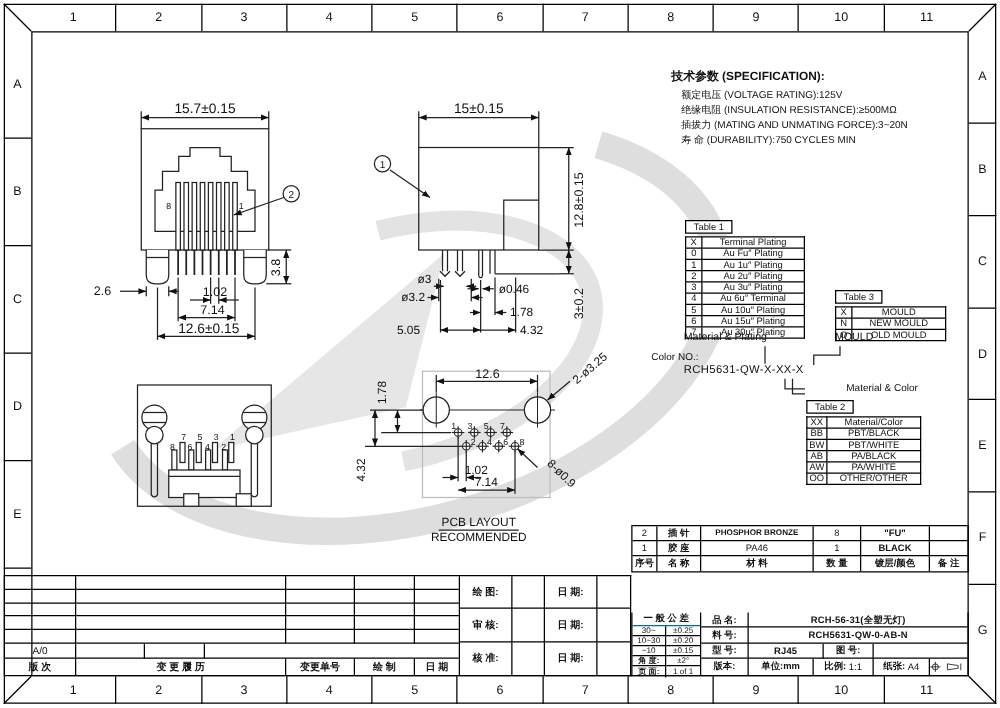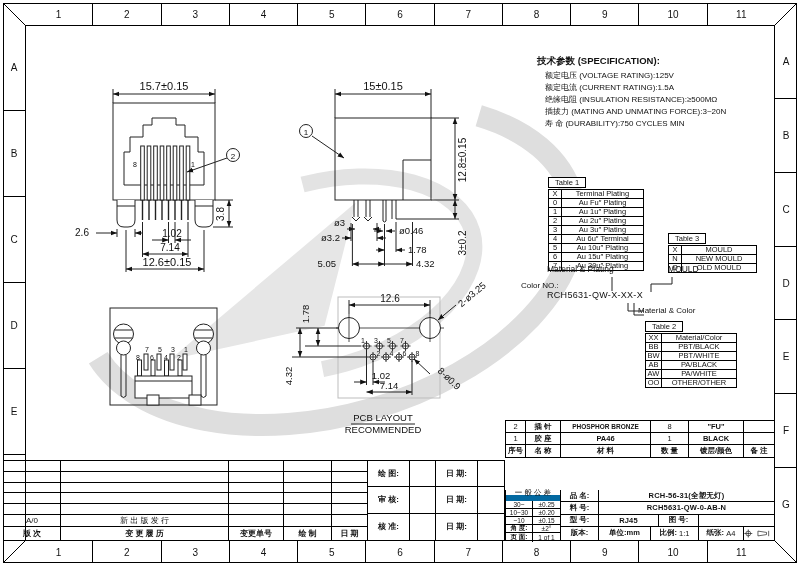--- a/index.html
+++ b/index.html
@@ -47,21 +47,21 @@
               border-bottom:1px solid #000;font-size:13px;font-weight:bold;letter-spacing:2px}
   .bom{left:505px;top:420px;width:270px;height:38px;font-size:7.5px}
   .bom .r{flex:1}
   .company{position:absolute;z-index:4;left:505px;top:458px;width:270px;height:32px;border:1px solid #000;border-top:none;
            display:flex;align-items:center;padding-left:4px;background:transparent}
   .cname{font-size:16.5px;font-weight:bold;white-space:nowrap;letter-spacing:.5px}
   .rmark{font-size:6px;align-self:flex-start;margin:3px 2px 0 0}
   .info{left:505px;top:490px;width:270px;height:51px;border-top:none;flex-direction:row;display:flex}
   .tolcol{width:57px;display:flex;flex-direction:column;border-right:1px solid #000}
   .tolcol .r{font-size:6.5px}
-  .tol-title{height:11px;display:flex;align-items:center;justify-content:center;border-bottom:6px solid #0369a1;font-size:7.5px;font-weight:normal}
+  .tol-title{height:11px;display:flex;align-items:center;justify-content:center;border-bottom:1px solid #0369a1;font-size:7.5px;font-weight:bold}
   .tolcol .r{height:8px}
   .tolcol .r>.c{border-bottom:1px solid #000;border-right:1px solid #000}
   .tolcol .r>.c:last-child{border-right:none}
   .tolcol .r:last-child>.c{border-bottom:none}
   .fldcol{flex:1;display:flex;flex-direction:column}
   .fldcol .r>.c{font-size:7.5px}
   .val-strong{font-weight:bold;font-size:8.5px;letter-spacing:.2px}
   .lab{font-weight:bold}
   .icons-cell svg{position:static}
 </style>
@@ -400,21 +400,20 @@
       <polyline points="628,303 628,311 644,311"></polyline>
       <polyline points="634,303 634,315 644,315"></polyline>
     </g>
   </svg>
 
   <div class="abs spec">
     <div class="spec-title">技术参数 (SPECIFICATION):</div>
     <div>
 
         <div class="spec-line">额定电压 (VOLTAGE RATING):125V</div>
-        <div class="spec-line">额定电流 (CURRENT RATING):1.5A</div>
         <div class="spec-line">绝缘电阻 (INSULATION RESISTANCE):≥500MΩ</div>
         <div class="spec-line">插拔力 (MATING AND UNMATING FORCE):3~20N</div>
         <div class="spec-line">寿 命 (DURABILITY):750 CYCLES MIN</div>
       </div>
   </div>
 
   <div class="abs" style="left:548px;top:171px">
     <div class="ttl">Table 1</div>
     <table class="ptable" style="width:96px">
       <tbody>
@@ -481,21 +480,21 @@
         </tr>
         </tbody>
     </table>
   </div>
   <div class="abs cap" style="left:668px;top:264px">MOULD</div>
 
   <div class="abs" style="left:521px;top:281px">
     <div class="pn-label">Color NO.:</div>
     <div class="pn-value">RCH5631-QW-X-XX-X</div>
   </div>
-  <div class="abs cap" style="left:638px;top:306px;font-size:8px">Material &amp; Color</div>
+  <div class="abs cap" style="left:677px;top:306px;font-size:8px">Material &amp; Color</div>
 
   <div class="abs" style="left:645px;top:315px">
     <div class="ttl">Table 2</div>
     <table class="ptable" style="width:92px">
       <tbody>
 
       <tr>
           <td style="width:16px">XX</td>
           <td>Material/Color</td>
         </tr>
@@ -554,21 +553,20 @@
       </div>
     <div class="r">
         <div class="c" style="width:57px"></div>
         <div class="c" style="width:168px"></div>
         <div class="c" style="width:55px"></div>
         <div class="c" style="width:48px"></div>
         <div class="c" style="flex:1"></div>
       </div>
     <div class="r fix12">
       <div class="c" style="width:57px">A/0</div>
-      <div class="c" style="width:168px">新 出 版 发 行</div>
       <div class="c" style="width:55px"></div>
         <div class="c" style="width:48px"></div>
         <div class="c" style="flex:1"></div>
     </div>
     <div class="r fix13 zh">
       <div class="c" style="width:57px">版 次</div>
       <div class="c" style="width:168px">变 更 履 历</div>
       <div class="c" style="width:55px">变更单号</div>
       <div class="c" style="width:48px">绘  制</div>
       <div class="c" style="flex:1">日  期</div>
@@ -606,21 +604,21 @@
       <div class="c" style="width:20px">2</div>
       <div class="c zh" style="width:35px">插 针</div>
       <div class="c" style="width:90px;font-size:6.5px;font-weight:bold">PHOSPHOR BRONZE</div>
       <div class="c" style="width:38px">8</div>
       <div class="c" style="width:55px;font-weight:bold">"FU"</div>
       <div class="c" style="flex:1"></div>
     </div>
     <div class="r">
       <div class="c" style="width:20px">1</div>
       <div class="c zh" style="width:35px">胶 座</div>
-      <div class="c" style="width:90px;font-weight:bold">PA46</div>
+      <div class="c" style="width:90px;font-weight:normal">PA46</div>
       <div class="c" style="width:38px">1</div>
       <div class="c" style="width:55px;font-weight:bold">BLACK</div>
       <div class="c" style="flex:1"></div>
     </div>
     <div class="r zh">
       <div class="c" style="width:20px">序号</div>
       <div class="c" style="width:35px">名 称</div>
       <div class="c" style="width:90px">材  料</div>
       <div class="c" style="width:38px">数 量</div>
       <div class="c" style="width:55px">镀层/颜色</div>

